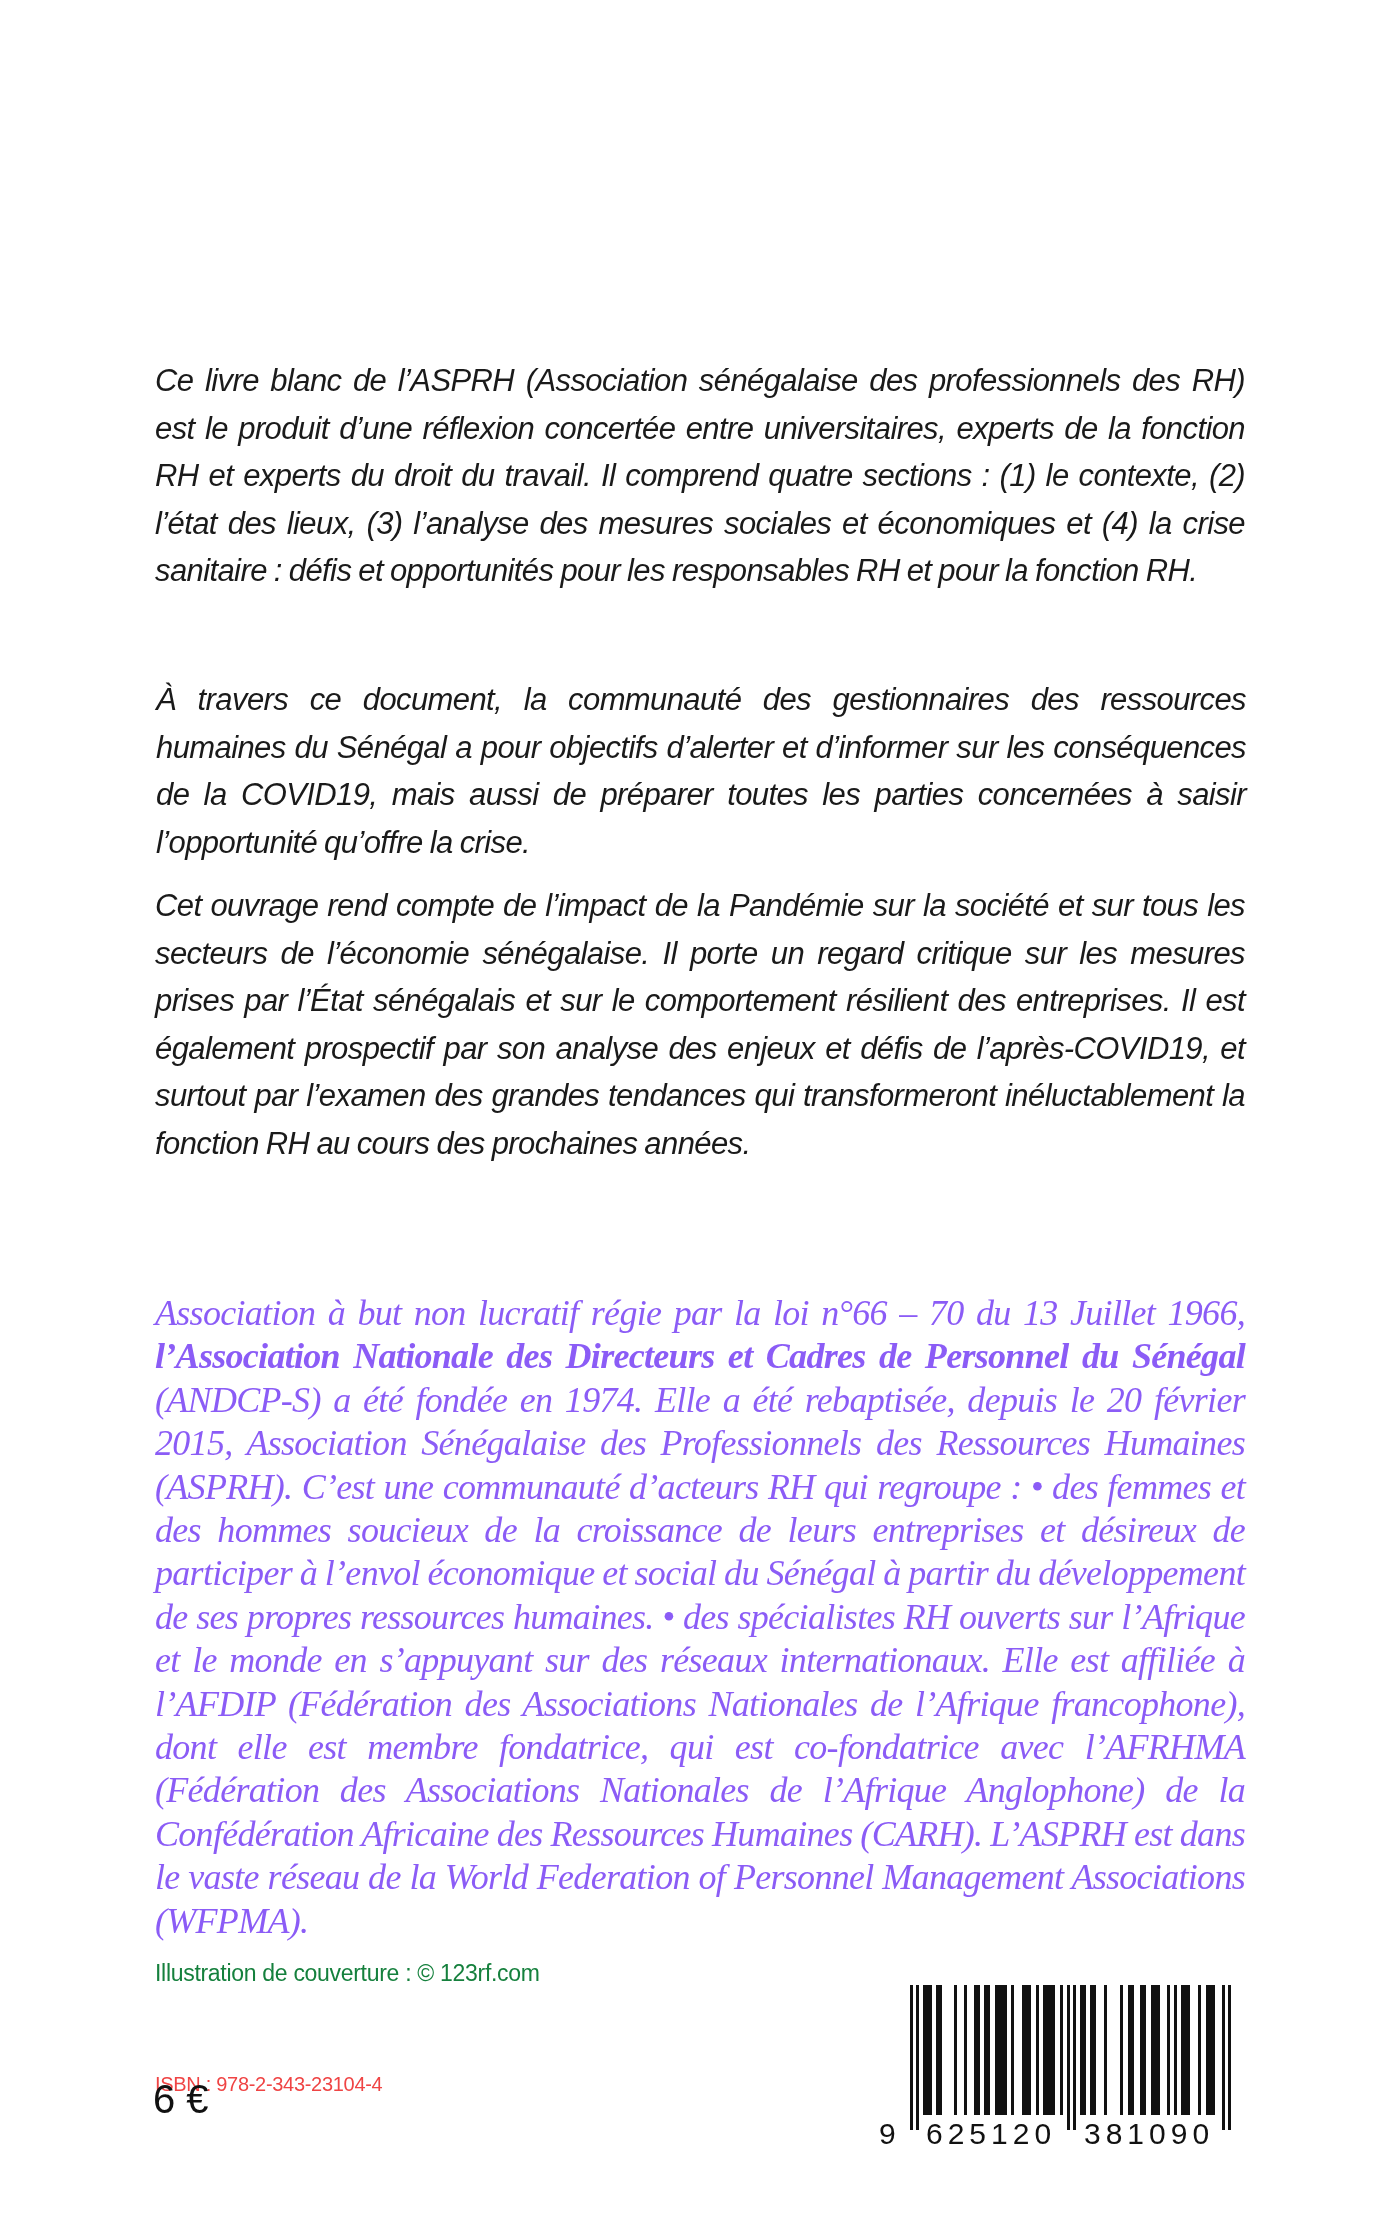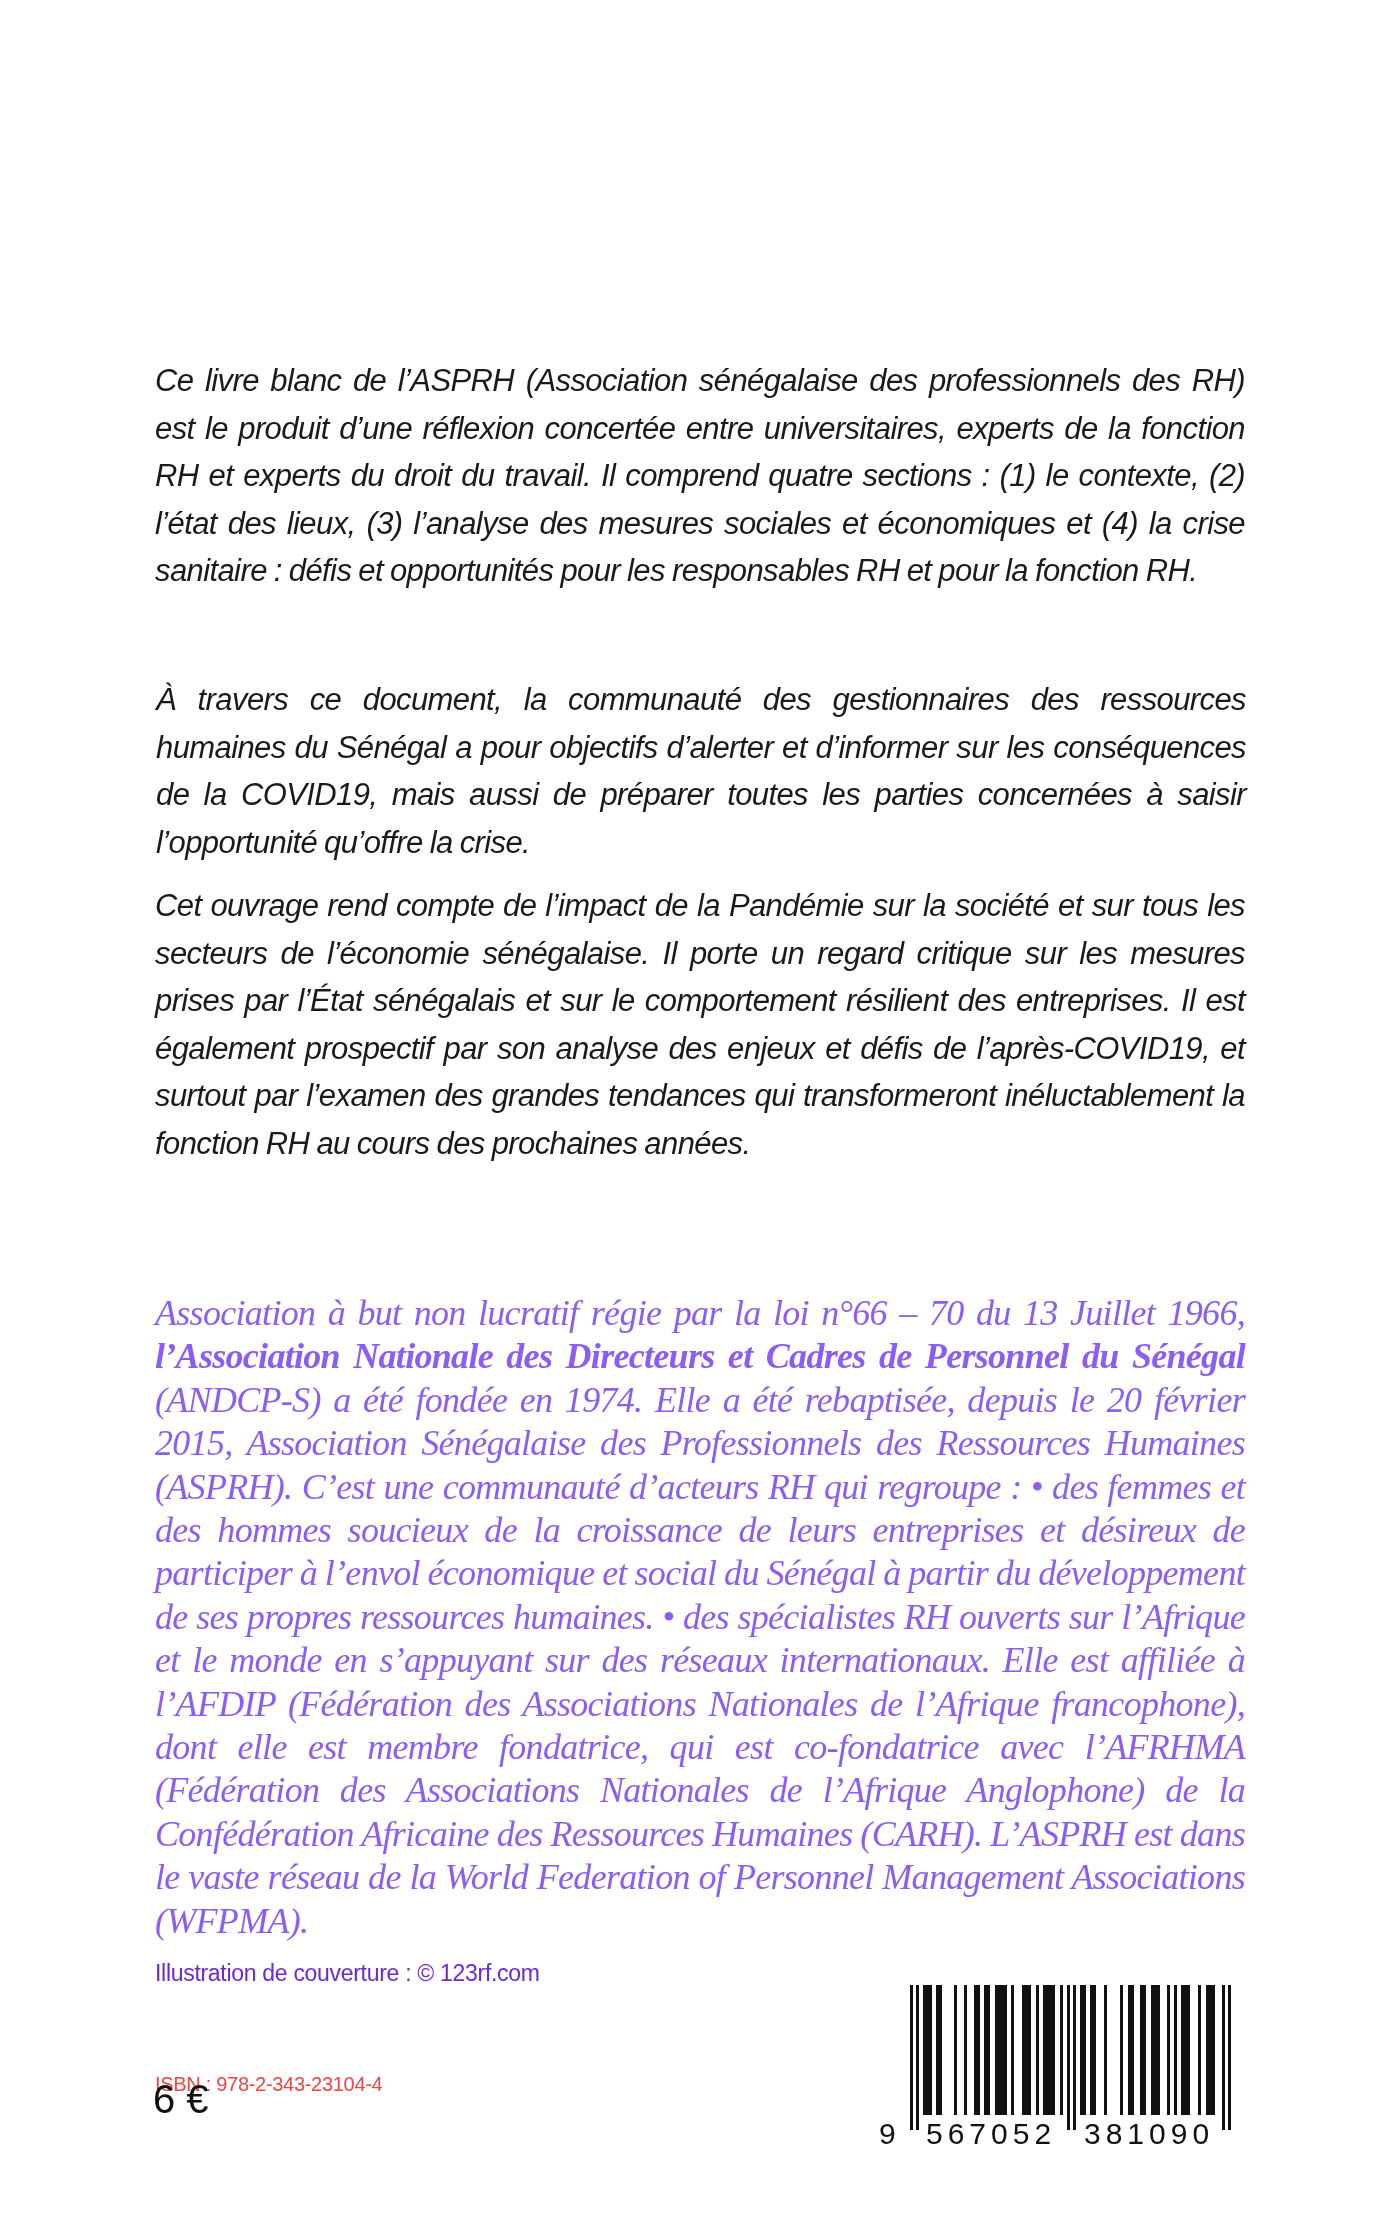--- a/index.html
+++ b/index.html
@@ -33,21 +33,21 @@
   .about {
     position: absolute; left: 155px; top: 1292px; width: 1090px;
     font-family: Liberation Serif, serif; font-style: italic; color: #8b5cf6;
     font-size: 36px; line-height: 43.4px; text-align: justify;
     letter-spacing: -0.7px; word-spacing: -1px;
   }
   .about b { font-weight: bold; }
 
   .credit {
     position: absolute; left: 155px; top: 1958px;
-    font-family: "Liberation Sans", sans-serif; color: #6d28d9;
+    font-family: "Liberation Sans", sans-serif; color: #15803d;
     font-size: 23px; line-height: 30px; letter-spacing: -0.3px;
   }
   .isbn {
     position: absolute; left: 155px; top: 2036px;
     font-family: "Liberation Sans", sans-serif; color: #ef4444;
     font-size: 20px; line-height: 32px; letter-spacing: -0.3px; margin-top: 32px;
   }
   .price {
     position: absolute; left: 153px; top: 2076px;
     font-family: "Liberation Sans", sans-serif; color: #111;
@@ -108,18 +108,18 @@
         <rect x="294" y="0" width="3" height="130"></rect>
         <rect x="301" y="0" width="9" height="130"></rect>
         <rect x="318" y="0" width="3" height="130"></rect>
         <rect x="326" y="0" width="9" height="130"></rect>
         <rect x="342" y="0" width="3" height="145"></rect>
         <rect x="348" y="0" width="3" height="145"></rect>
       </g>
     </svg>
     <div class="barcode-digits">
       <span class="bd" style="left:-2px">9</span>
-      <span class="bd" style="left:45px">567052</span>
+      <span class="bd" style="left:45px">625120</span>
       <span class="bd" style="left:203px">381090</span>
     </div>
   </div>
 
 </div>
 
 </body></html>

